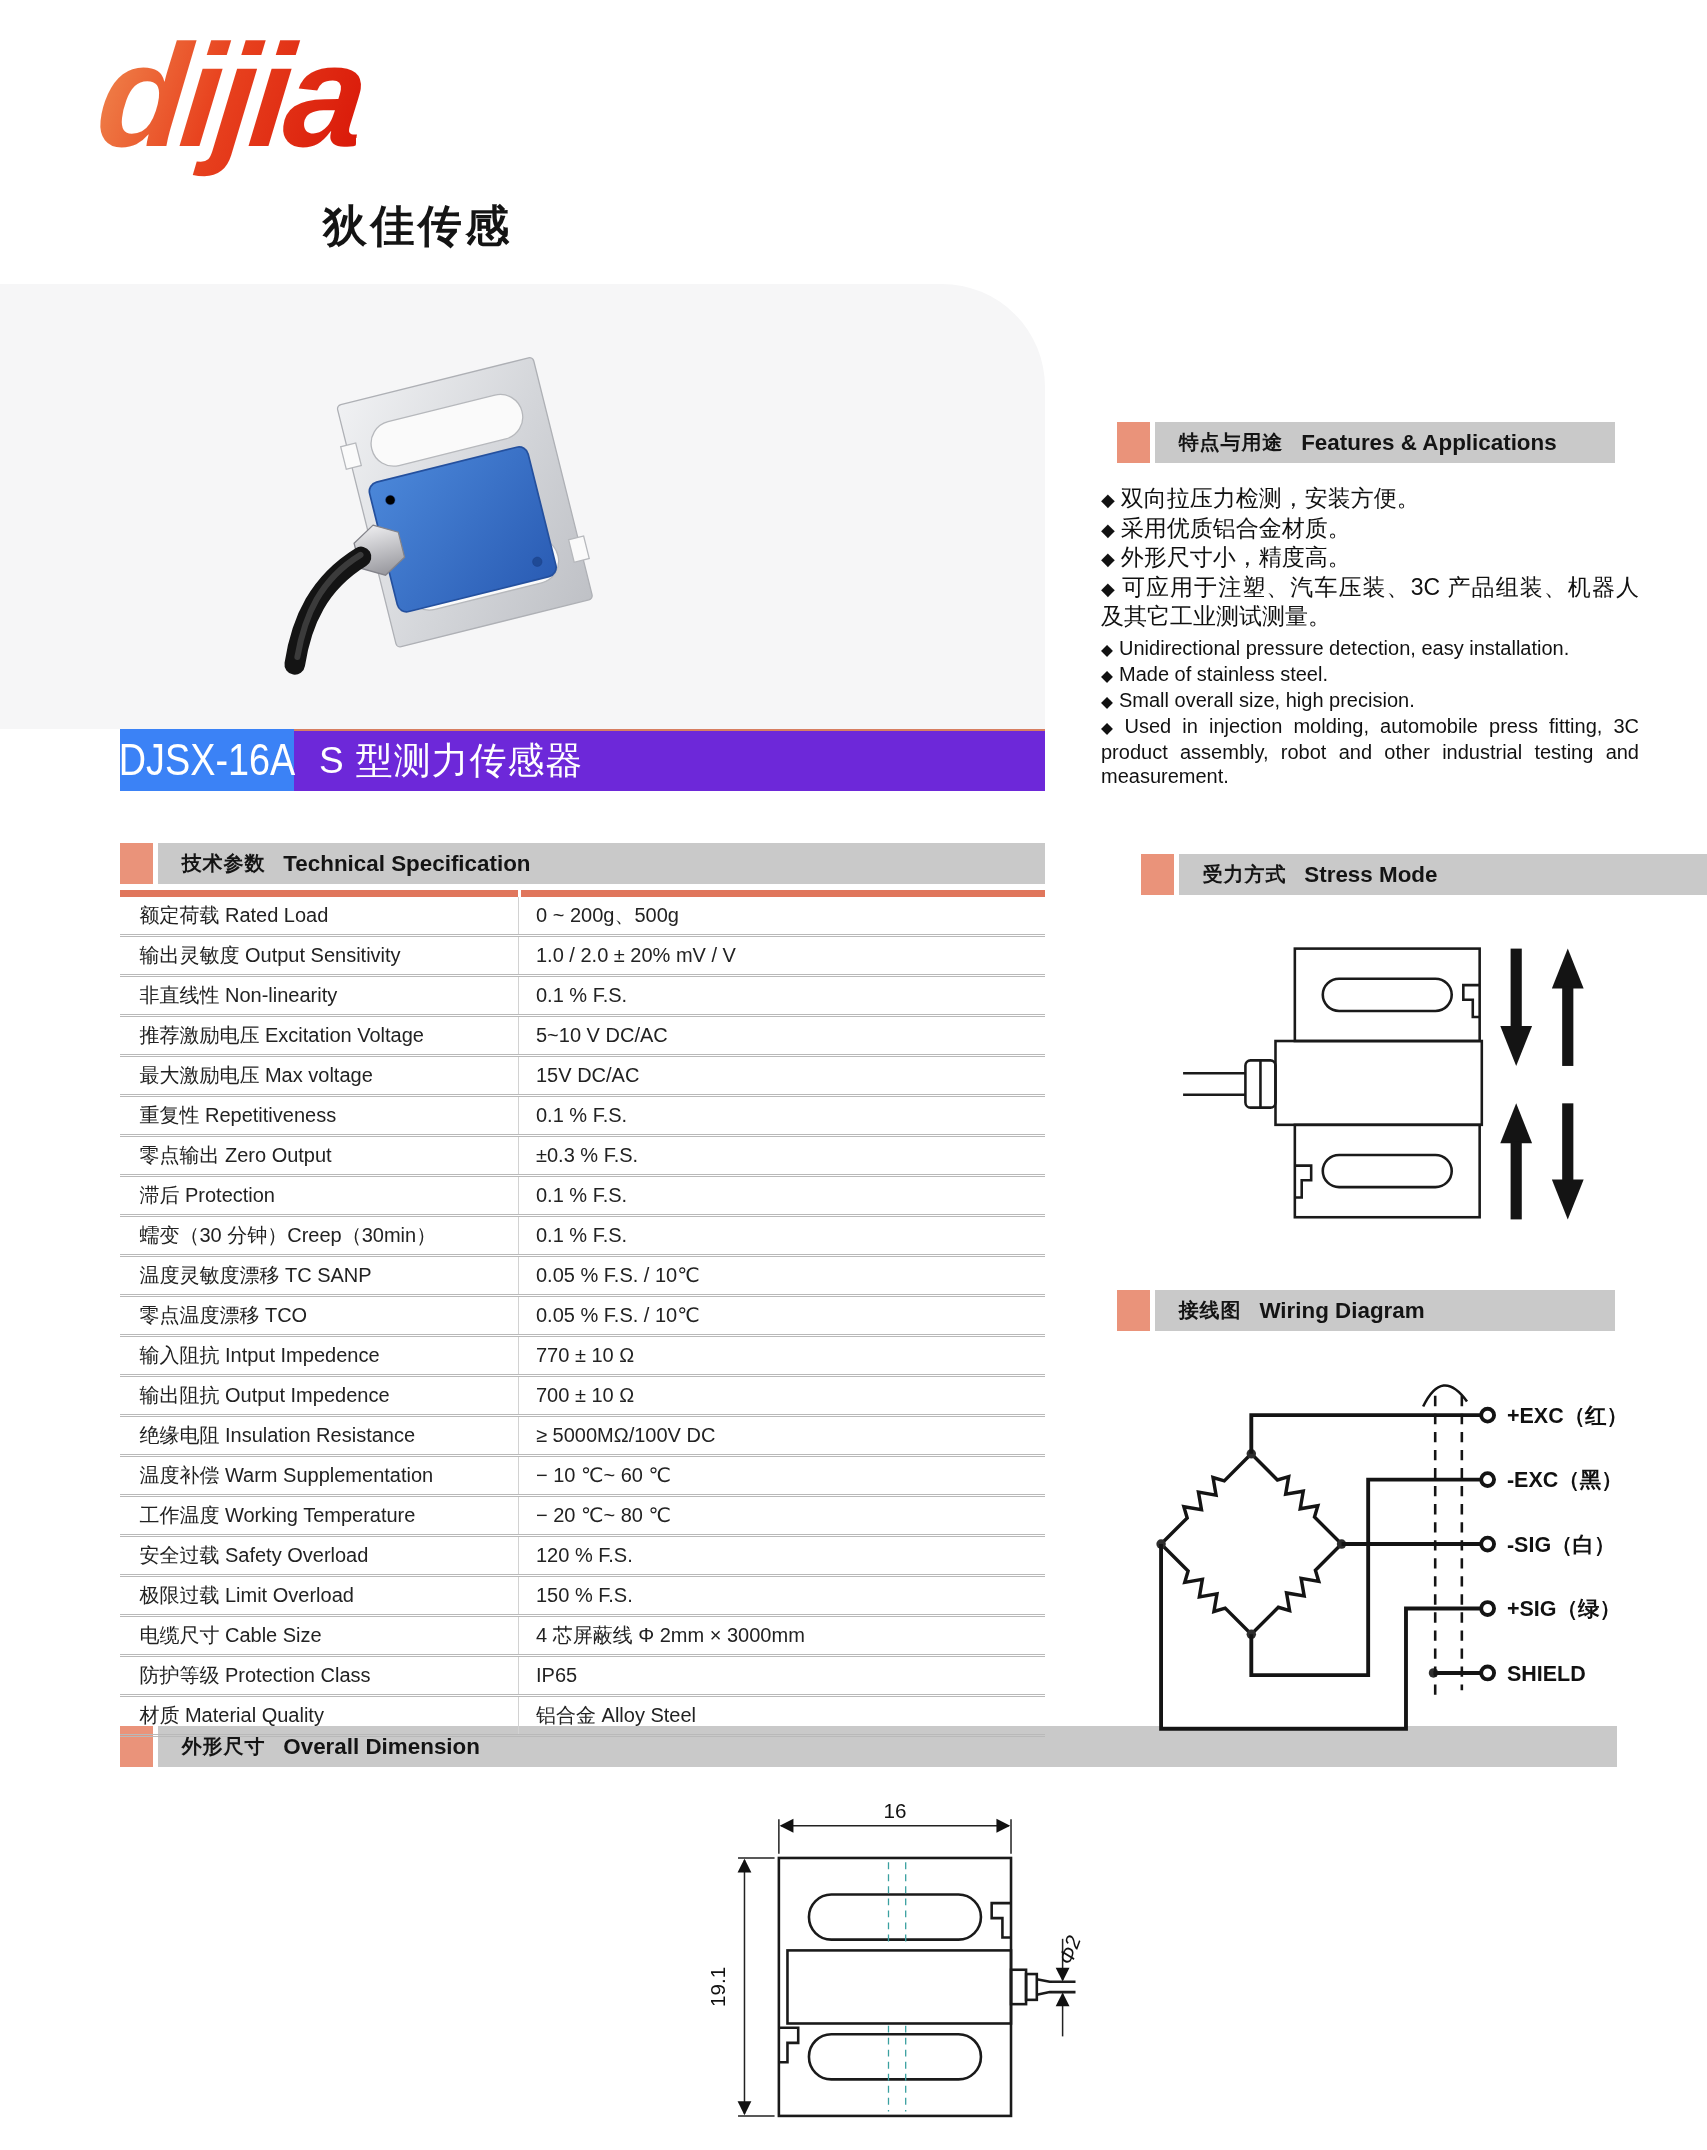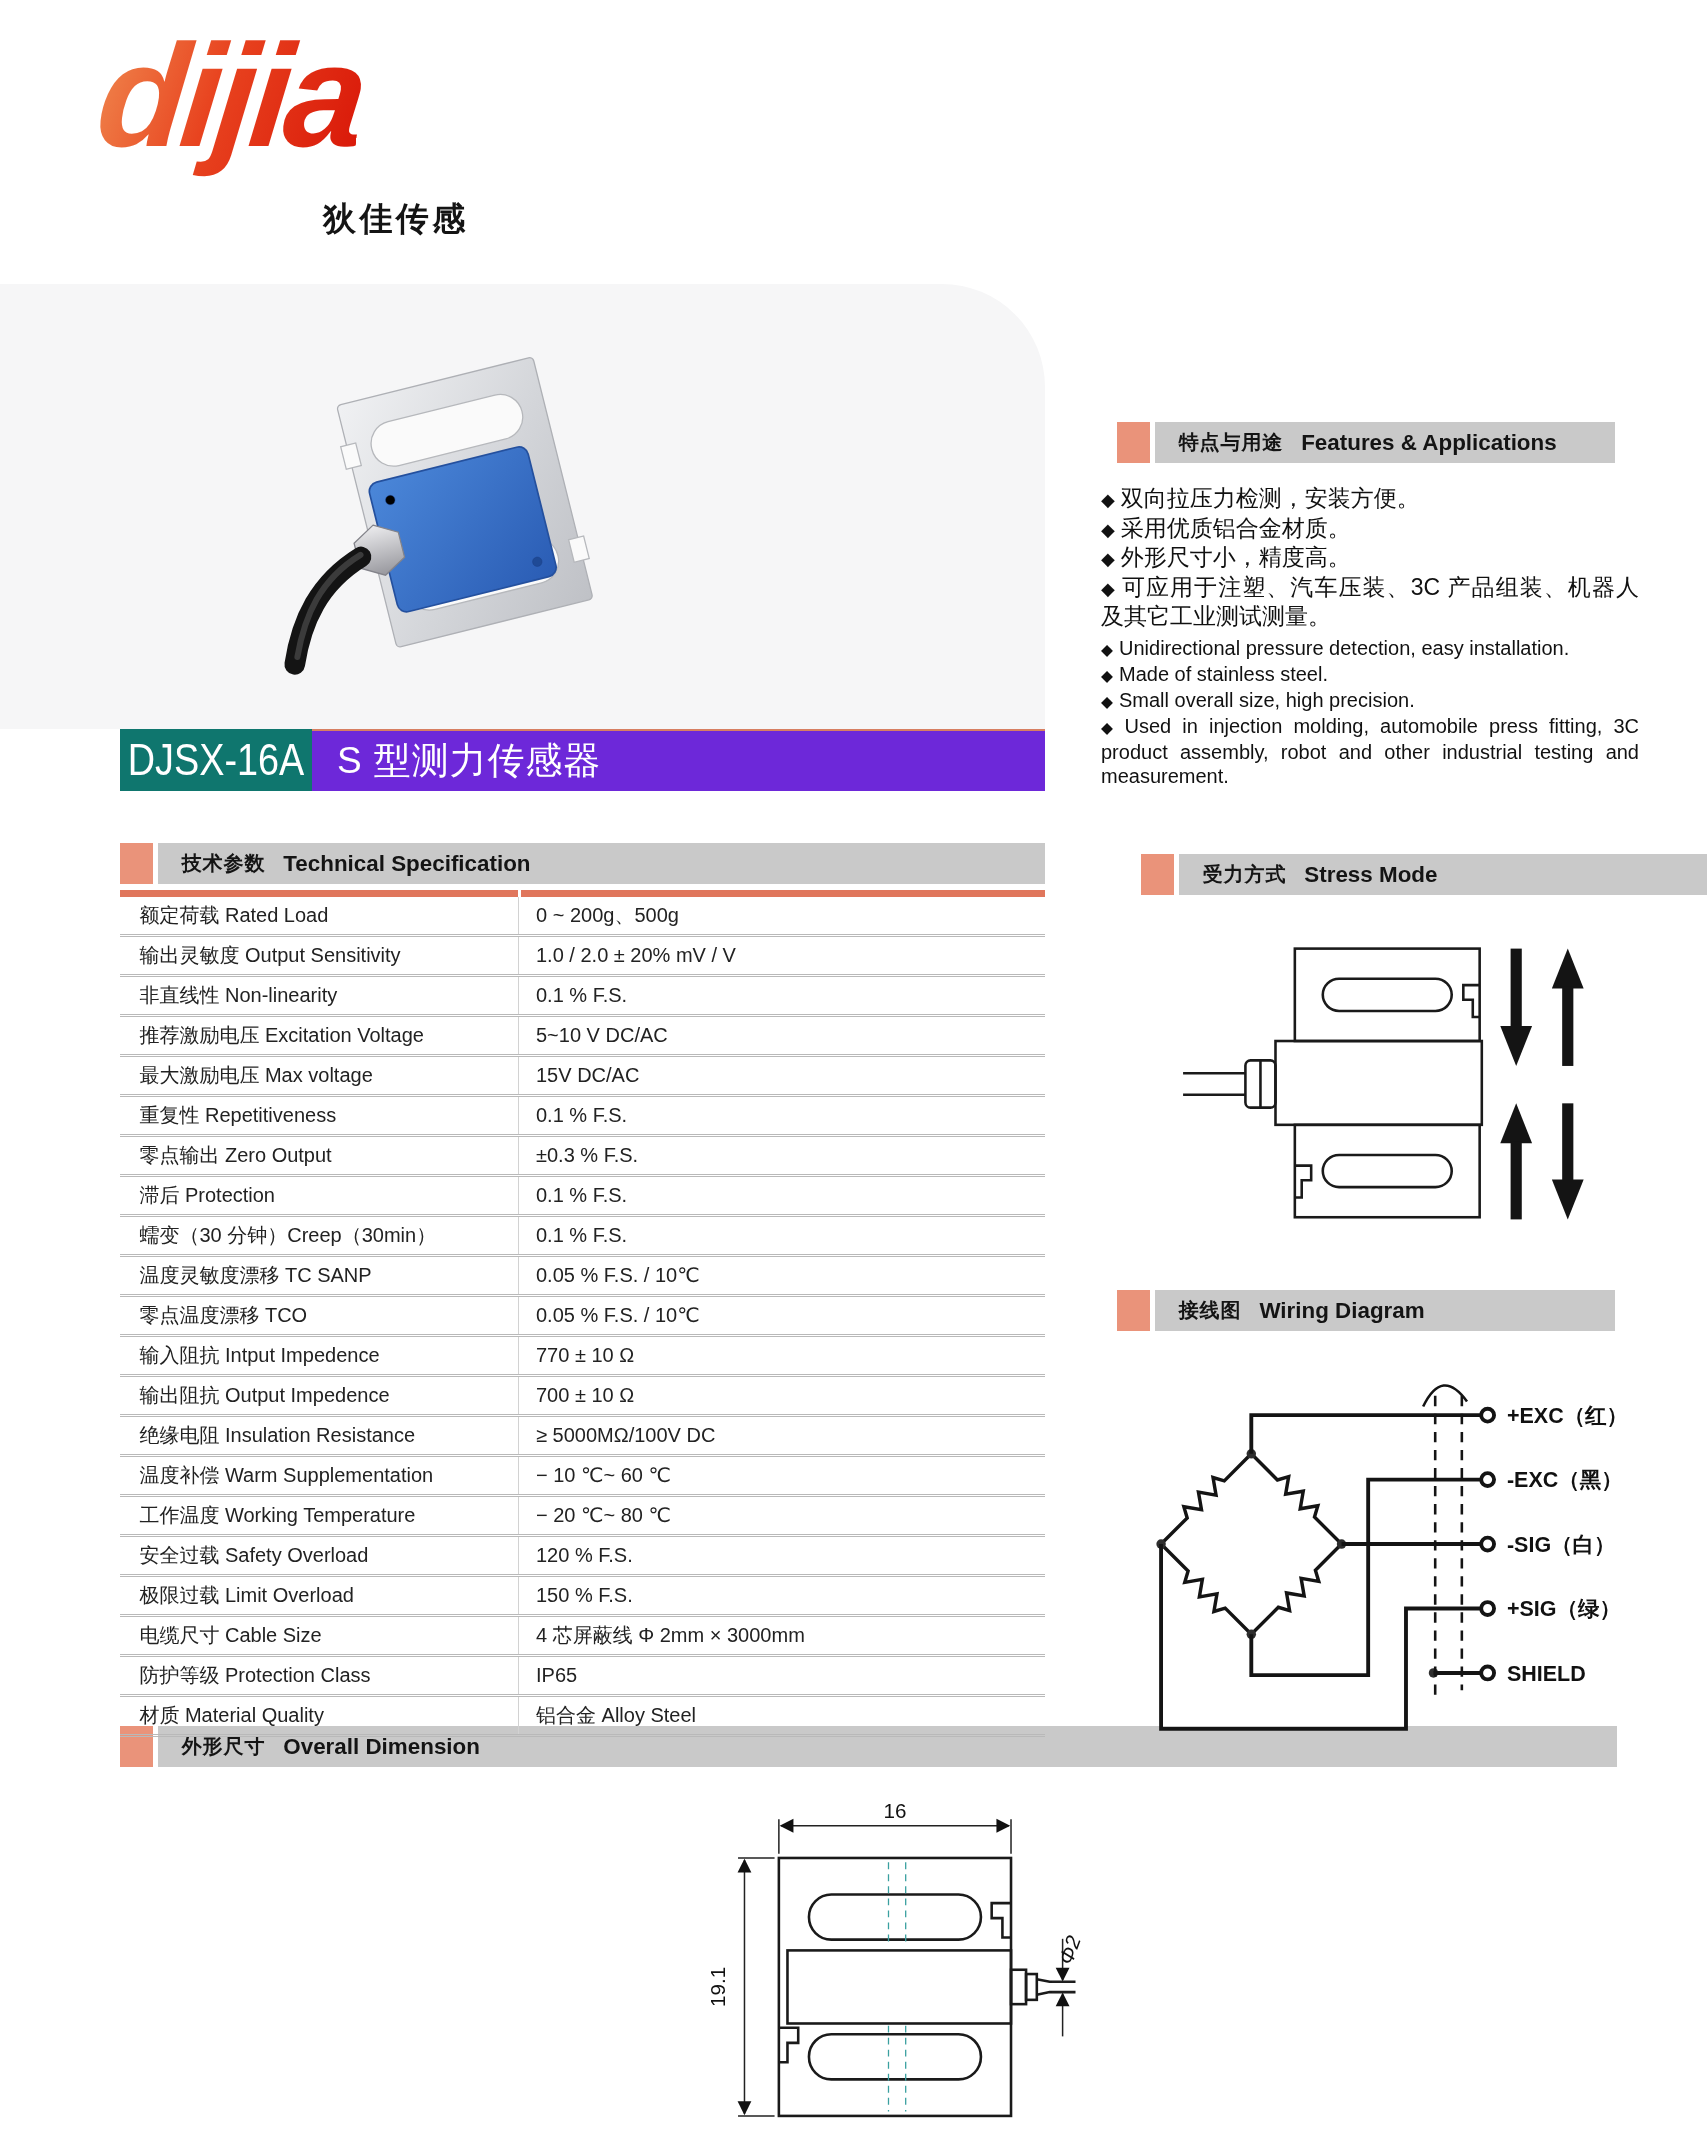--- a/index.html
+++ b/index.html
@@ -8,29 +8,29 @@
 
   
   .logo{position:absolute;left:99px;top:34px;width:452px;height:215px;}
   .logo-word{
     position:absolute;left:0;top:-26px;
     font-size:146px;font-weight:900;font-style:italic;letter-spacing:-6px;
     background:linear-gradient(105deg,#f0894f 0%,#e8431f 45%,#d91708 100%);
     -webkit-background-clip:text;background-clip:text;color:transparent;
     transform:skewX(-6deg);line-height:1.2;
   }
-  .logo-cn{position:absolute;left:224px;top:163px;font-size:33px;font-weight:700;color:#141414;letter-spacing:3.4px;}
+  .logo-cn{position:absolute;left:224px;top:163px;font-size:44px;font-weight:700;color:#141414;letter-spacing:3.4px;}
 
   
   .hero-panel{position:absolute;left:0;top:284px;width:1045px;height:445px;background:#f6f6f7;border-radius:0 103px 0 0;}
   .photo-svg{position:absolute;left:232px;top:52px;width:430px;height:344px;}
 
   
   .title-bar{position:absolute;left:120px;top:729px;width:925px;height:62px;display:flex;}
-  .title-model{width:192px;background:#0f766e;color:#fff;display:flex;align-items:center;justify-content:center;
+  .title-model{width:174px;background:#3b82f6;color:#fff;display:flex;align-items:center;justify-content:center;
     font-size:45px;font-weight:400;transform-origin:left center;letter-spacing:0px;}
   .title-model span{display:inline-block;transform:scaleX(.84);white-space:nowrap;}
   .title-name{flex:1;background:#6d28d9;border-top:2.6px solid #d77f62;color:#fff;display:flex;align-items:center;
     padding-left:25px;font-size:37px;font-weight:500;letter-spacing:0.9px;}
 
   
   .sec-header{position:absolute;height:41px;display:flex;}
   .sec-sq{width:33px;background:#ea937a;}
   .sec-bar{flex:1;margin-left:4.7px;background:#c9c9c9;display:flex;align-items:center;padding-left:24px;}
   .sec-zh{font-size:20px;font-weight:700;color:#141414;letter-spacing:0.9px;}

